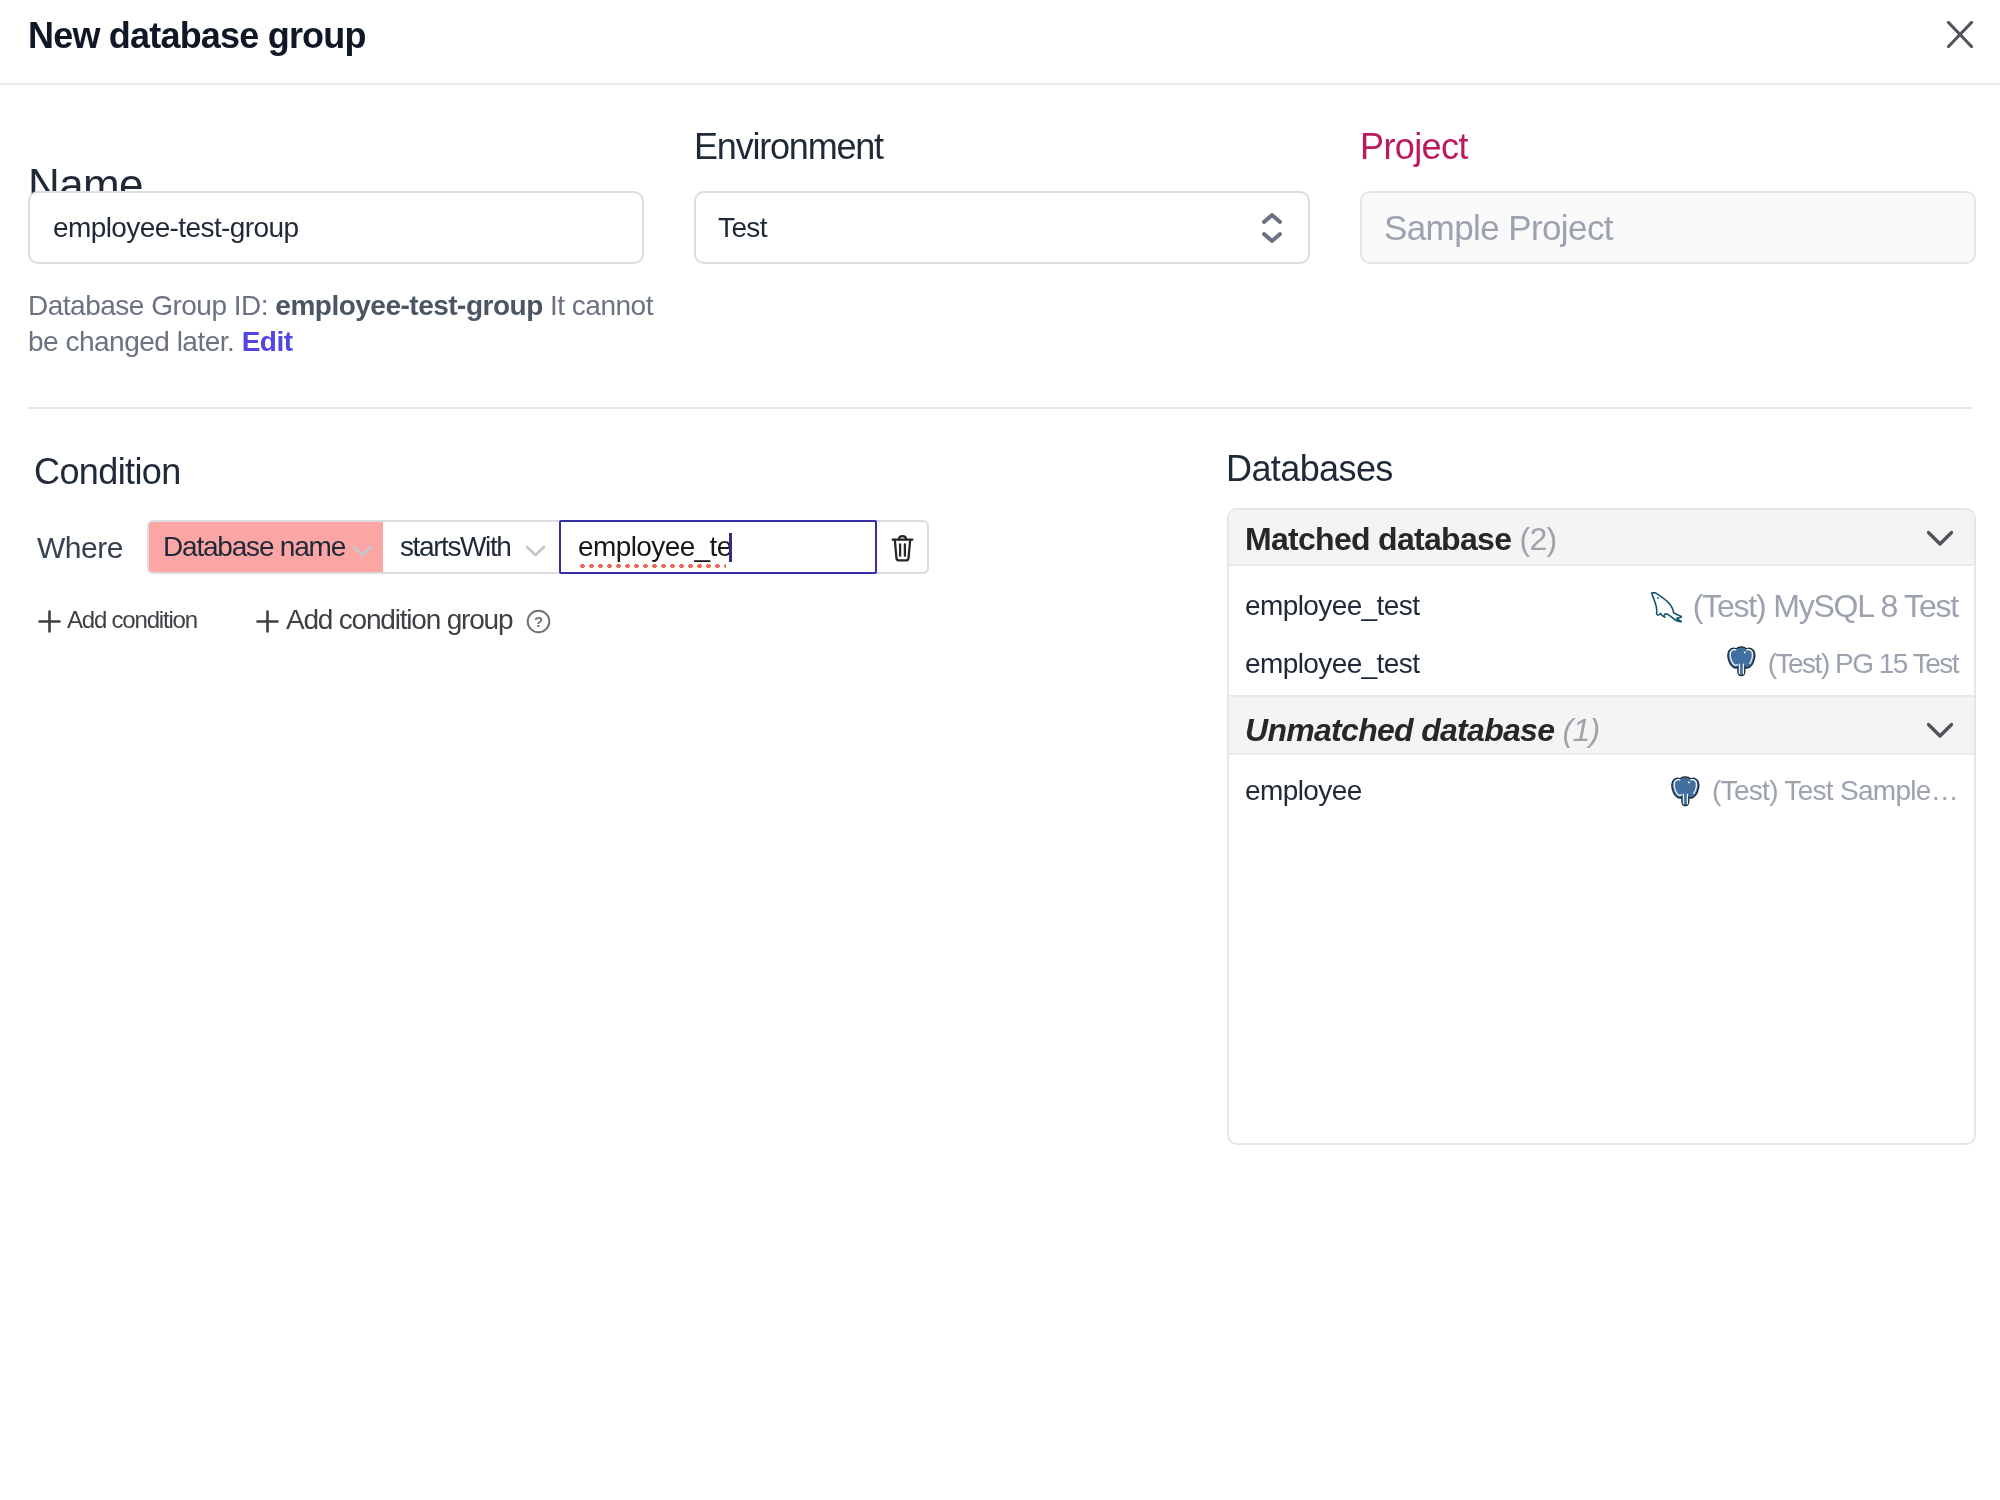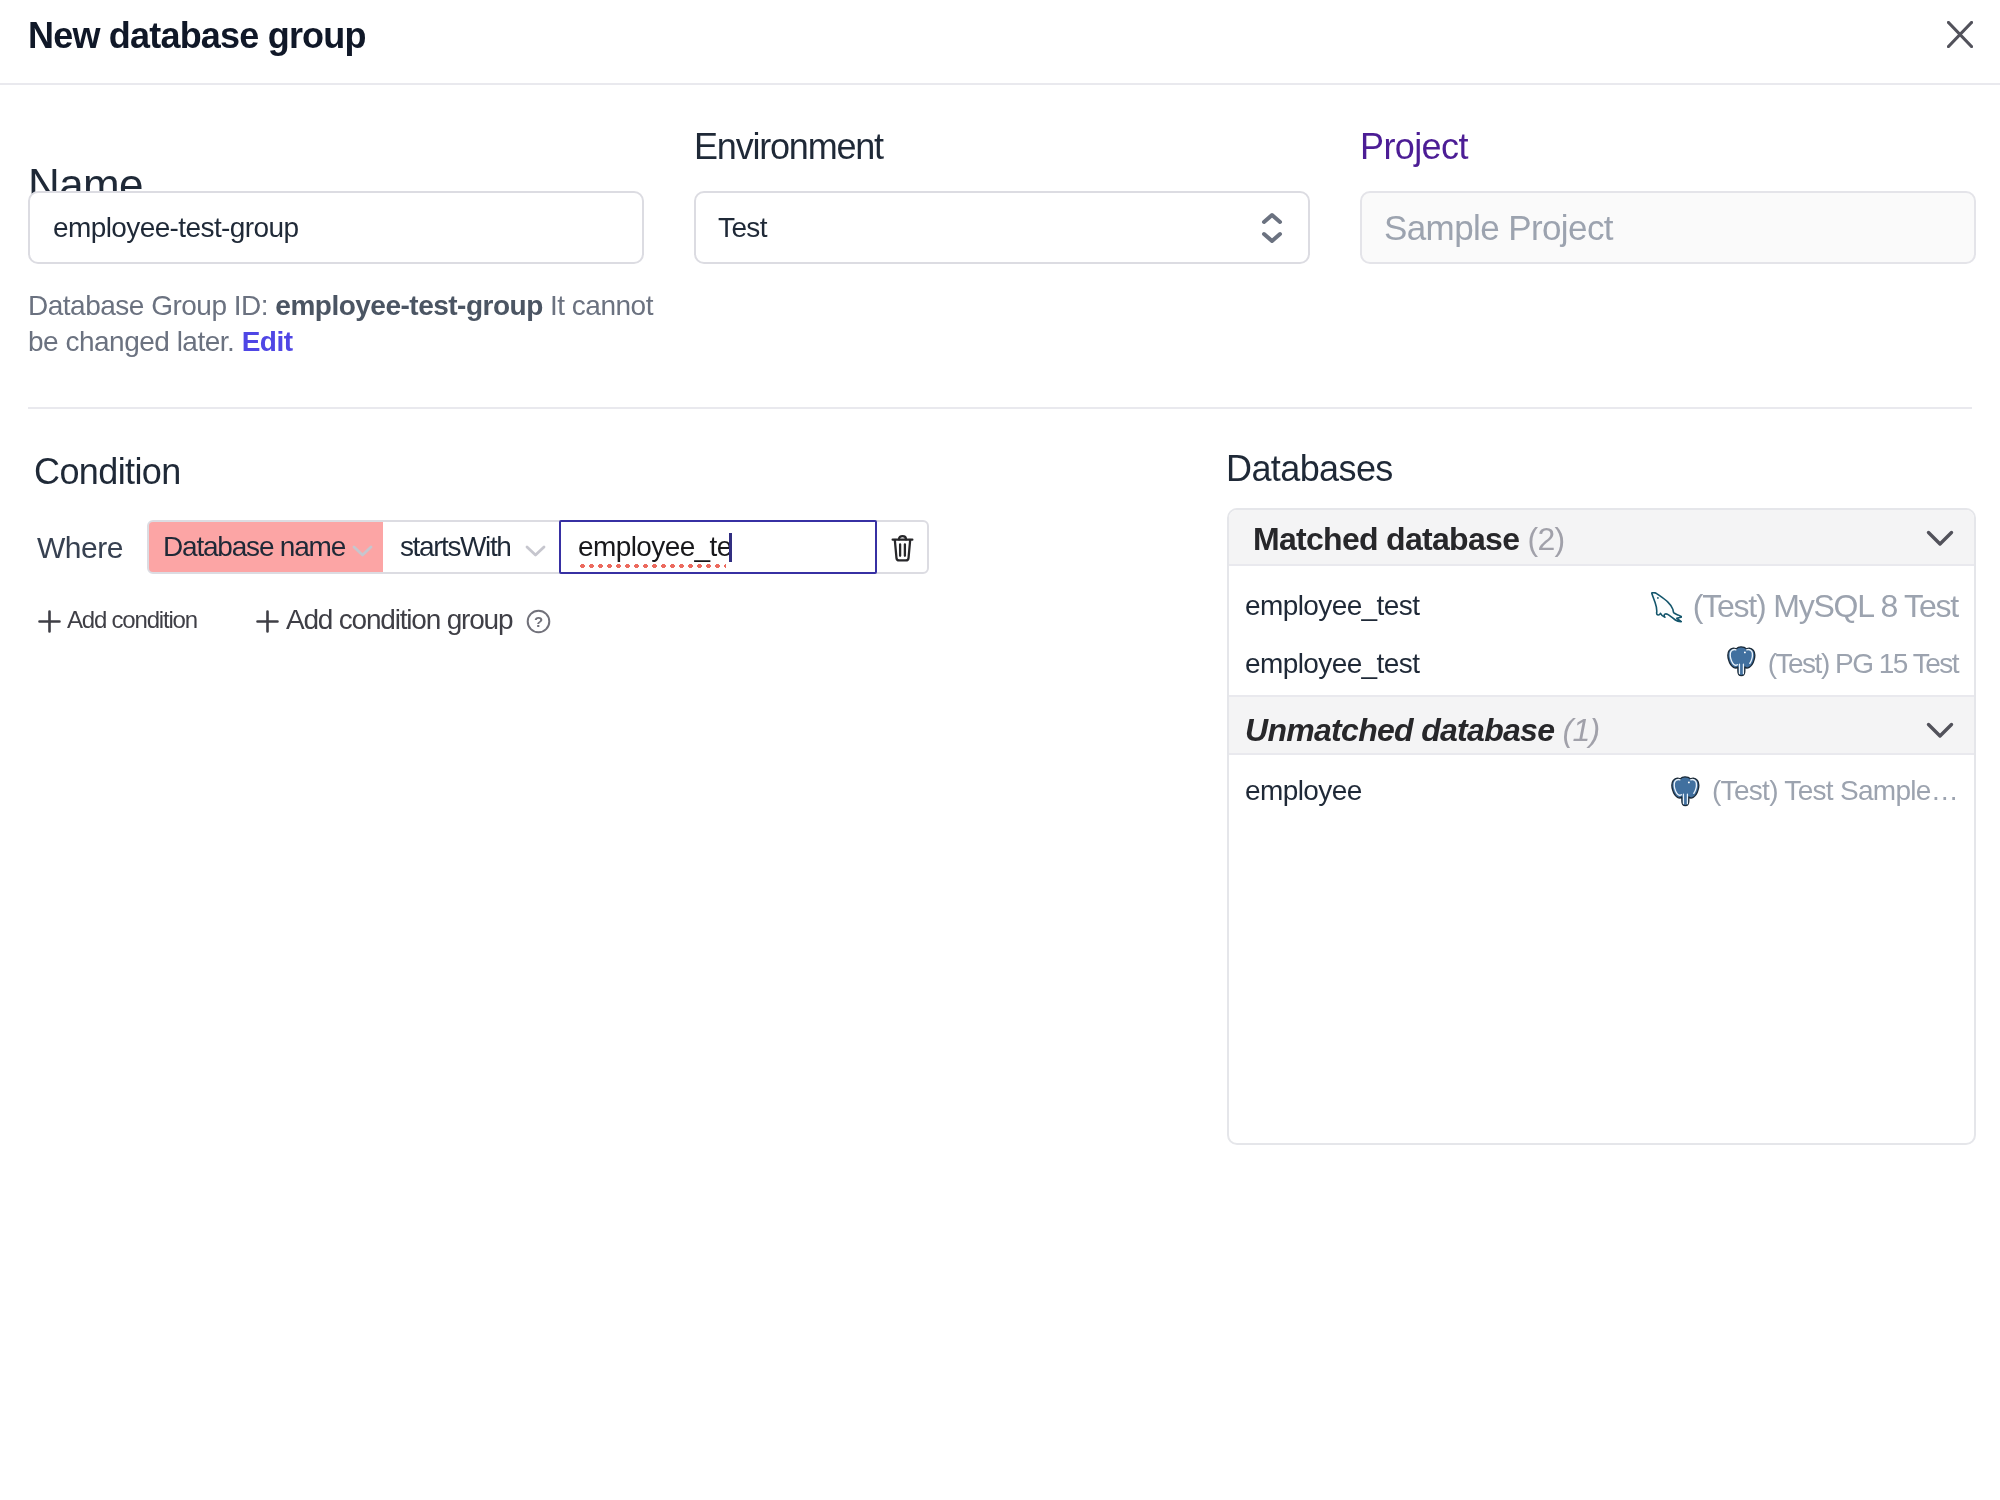--- a/index.html
+++ b/index.html
@@ -11,21 +11,21 @@
 <body>
 
 <div class="abs" style="left:28px; top:18px; font-size:36px; line-height:36px; font-weight:600; color:#101828; letter-spacing:-0.8px;">New database group</div>
 <svg class="abs" style="left:1947px; top:21px;" width="26" height="27" viewBox="0 0 26 27">
   <path d="M1.5 1.5 L24.5 25.5 M24.5 1.5 L1.5 25.5" stroke="#52525b" stroke-width="3.2" stroke-linecap="round" fill="none"></path>
 </svg>
 <div class="abs" style="left:0; top:83px; width:2000px; height:2px; background:#e9e9ee;"></div>
 
 <div class="abs" style="left:28px; top:129px; font-size:44px; line-height:36px; font-weight:500; color:#1f2937; letter-spacing:-0.6px;margin-top:38px;">Name</div>
 <div class="abs" style="left:694px; top:129px; font-size:36px; line-height:36px; font-weight:500; color:#1f2937; letter-spacing:-1.2px;">Environment</div>
-<div class="abs" style="left:1360px; top:129px; font-size:36px; line-height:36px; font-weight:500; color:#4c1d95; letter-spacing:-0.6px;">Project</div>
+<div class="abs" style="left:1360px; top:129px; font-size:36px; line-height:36px; font-weight:500; color:#be185d; letter-spacing:-0.6px;">Project</div>
 
 <div class="abs" style="left:28px; top:191px; width:616px; height:73px; border:2px solid #dcdce2; border-radius:10px; background:#fff;">
   <div class="abs" style="left:23px; top:0; height:69px; line-height:69px; font-size:28px; color:#1f2937; letter-spacing:-0.6px;">employee-test-group</div>
 </div>
 
 <div class="abs" style="left:694px; top:191px; width:616px; height:73px; border:2px solid #dcdce2; border-radius:10px; background:#fff;">
   <div class="abs" style="left:22px; top:0; height:69px; line-height:69px; font-size:28px; color:#1f2937; letter-spacing:-0.6px;">Test</div>
   <svg class="abs" style="left:565px; top:19px;" width="22" height="32" viewBox="0 0 22 32">
     <polyline points="3,10 11,3 19,10" fill="none" stroke="#6b7280" stroke-width="4" stroke-linecap="round" stroke-linejoin="round"></polyline>
     <polyline points="3,22 11,29 19,22" fill="none" stroke="#6b7280" stroke-width="4" stroke-linecap="round" stroke-linejoin="round"></polyline>
@@ -81,21 +81,21 @@
 <svg class="abs" style="left:526px; top:609px;" width="25" height="25" viewBox="0 0 25 25">
   <circle cx="12.5" cy="12.5" r="10.8" fill="none" stroke="#71717a" stroke-width="2"></circle>
   <text x="12.5" y="17.6" font-size="15px" font-weight="600" fill="#71717a" text-anchor="middle" font-family="Liberation Sans, sans-serif">?</text>
 </svg>
 
 <div class="abs" style="left:1226px; top:451px; font-size:36px; line-height:36px; font-weight:500; color:#1f2937; letter-spacing:-0.6px;">Databases</div>
 
 <div class="abs" style="left:1227px; top:508px; width:749px; height:637px; border:2px solid #e5e6ea; border-radius:10px; background:#fff; overflow:hidden;">
 
   <div class="abs" style="left:0; top:0; width:745px; height:56px; background:#f4f4f5; border-bottom:2px solid #e9e9ee;">
-    <div class="abs" style="left:24px; top:2px; height:54px; line-height:54px; font-size:32px; letter-spacing:-0.7px;"><span style="font-weight:600; color:#27272a;">Matched database</span> <span style="color:#a1a1aa;">(2)</span></div>
+    <div class="abs" style="left:16px; top:2px; height:54px; line-height:54px; font-size:32px; letter-spacing:-0.7px;"><span style="font-weight:600; color:#27272a;">Matched database</span> <span style="color:#a1a1aa;">(2)</span></div>
     <svg class="abs" style="left:697px; top:20px;" width="28" height="18" viewBox="0 0 28 18">
       <polyline points="2.5,2.5 14,14 25.5,2.5" fill="none" stroke="#52525b" stroke-width="3.4" stroke-linecap="round" stroke-linejoin="round"></polyline>
     </svg>
   </div>
 
   <div class="abs" style="left:16px; top:68px; height:56px; line-height:56px; font-size:28px; color:#1f2937; letter-spacing:-0.6px;">employee_test</div>
   <div class="abs" style="right:16px; top:68px; height:56px; line-height:56px; font-size:32px; color:#9ca3af; letter-spacing:-1.2px;">
     <svg style="vertical-align:-8px; margin-right:11px;" width="31" height="33" viewBox="0 0 31 33">
   <path d="M0.7,1.0
     C2.6,0.3 4.4,0.6 5.7,1.6

